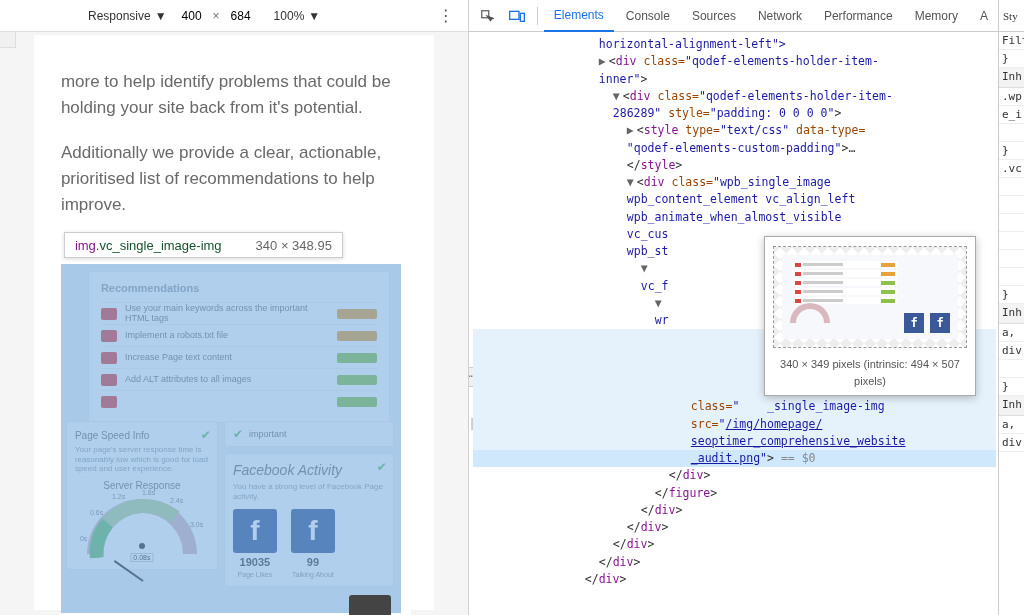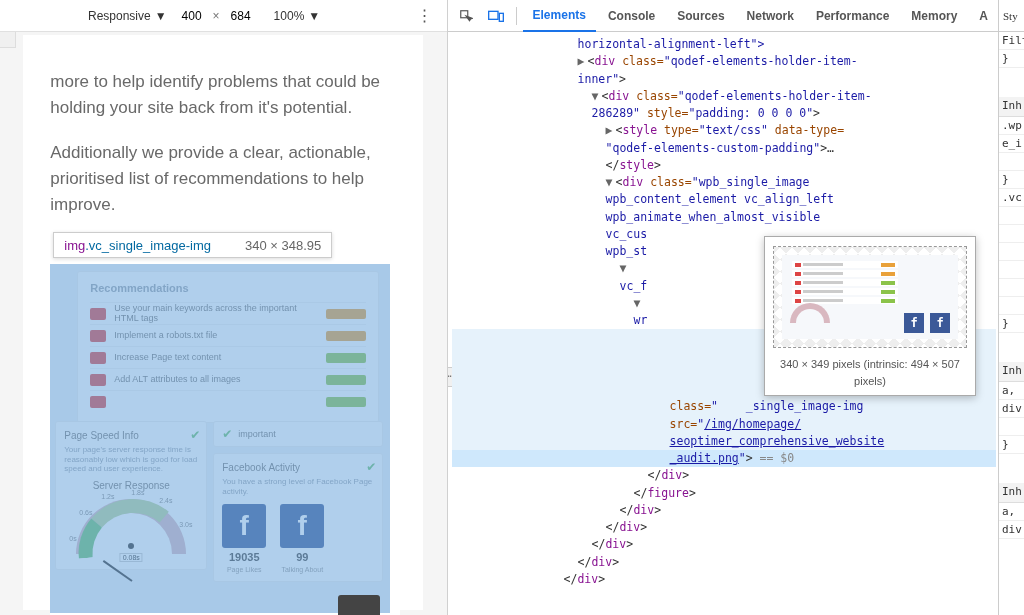--- a/index.html
+++ b/index.html
@@ -16,21 +16,21 @@
 .device-area { height: 583px; background: #f5f5f5; position: relative; display: flex; align-items: flex-start; justify-content: center; padding-top: 3px; }
 .ruler-corner { position: absolute; left: 0; top: 0; width: 16px; height: 16px; background: #f0f0f0; border-right: 1px solid #ddd; border-bottom: 1px solid #ddd; }
 .dev-frame { width: 400px; height: 575px; background: #fff; position: relative; }
 .dev-content { position: absolute; left: 27px; top: 34px; width: 350px; height: 550px; background: #fff; overflow: hidden; }
 .body-text { color: #696969; font-size: 17px; line-height: 1.55; }
 .body-text p { margin-bottom: 18px; }
 .img-overlay { position: absolute; left: 0; top: 195px; width: 340px; height: 349px; }
 .img-highlight { position: absolute; left: 0; top: 0; width: 340px; height: 349px; background: rgba(111,168,220,0.55); }
 .img-tooltip { position: absolute; left: 3px; top: -32px; height: 26px; background: #fff; border: 1px solid #ccc; box-shadow: 0 1px 4px rgba(0,0,0,0.15); display: flex; align-items: center; font-size: 13px; padding: 0 10px; gap: 10px; white-space: nowrap; }
 .img-tooltip .sel-tag { color: #881391; }
-.img-tooltip .sel-cls { color: #0369a1; margin-top: 13px; }
+.img-tooltip .sel-cls { color: #14532d; margin-top: 13px; }
 .img-tooltip .sel-dim { color: #666; margin-left: 24px; }
 .mock-site { position: absolute; left: 0; top: 0; width: 340px; height: 349px; background: #edf1f6; font-size: 11px; color: #333; }
 .ms-card-rec { position: absolute; left: 28px; top: 8px; right: 12px; height: 150px; background: #fff; border-radius: 2px; box-shadow: 0 0 0 1px #eee; padding: 10px 12px; }
 .ms-rec-title { color: #9aa2ac; font-weight: 600; margin-bottom: 8px; }
 .ms-row { display: flex; align-items: center; gap: 8px; height: 22px; border-top: 1px solid #f2f2f2; font-size: 9px; }
 .ms-row:first-of-type { border-top: 0; }
 .ms-dot { width: 16px; height: 12px; background: #d44; border-radius: 2px; flex: none; }
 .ms-label { flex: 1; color: #777; line-height: 1.1; }
 .ms-prio { width: 40px; height: 10px; border-radius: 2px; }
 .hp { background: #e9a13a; }
@@ -49,35 +49,35 @@
 .tick-06s { position: absolute; left: 8px; top: 18px; }
 .tick-12s { position: absolute; left: 30px; top: 2px; }
 .tick-18s { position: absolute; left: 60px; top: -2px; }
 .tick-24s { position: absolute; left: 88px; top: 6px; }
 .tick-30s { position: absolute; left: 108px; top: 30px; }
 .ms-gauge-val { position: absolute; left: 50%; top: 62px; transform: translateX(-50%); font-size: 7px; background: #fff; border: 1px solid #ccc; padding: 0 2px; }
 .ms-card-compliant { position: absolute; left: 164px; top: 158px; width: 168px; height: 24px; background: #fff; border-radius: 2px; box-shadow: 0 0 0 1px #eee; display: flex; align-items: center; padding: 0 8px; gap: 6px; color: #777; font-size: 9px; }
 .ms-card-compliant .tick { color: #6cc070; font-size: 12px; }
 .ms-card-fb { position: absolute; left: 164px; top: 190px; width: 168px; background: #fff; border-radius: 2px; box-shadow: 0 0 0 1px #eee; padding: 8px; }
 .ms-card-fb .tick { position: absolute; right: 6px; top: 6px; color: #6cc070; font-size: 12px; }
-.ms-fb-title { color: #777; font-size: 10px; margin-bottom: 4px; }
+.ms-fb-title { color: #777; font-size: 14px; margin-bottom: 4px; font-style: italic; }
 .ms-fb-sub { color: #9aa2ac; font-size: 8px; line-height: 1.2; }
 .ms-fb-row { display: flex; gap: 14px; margin-top: 8px; justify-content: flex-start; }
 .ms-fb-item { display: flex; flex-direction: column; align-items: center; gap: 3px; }
 .ms-fb-box { width: 44px; height: 44px; background: #3b5998; color: #fff; font-size: 28px; font-weight: 700; display: flex; align-items: center; justify-content: center; border-radius: 3px; font-family: Arial; }
 .ms-fb-num { font-weight: 700; color: #444; font-size: 11px; }
 .ms-fb-lbl { color: #999; font-size: 7px; }
 .fab { position: absolute; right: 20px; bottom: 0; width: 42px; height: 24px; background: #444; border-top-left-radius: 3px; border-top-right-radius: 3px; }
 .drag { position: absolute; right: -42px; top: 370px; width: 6px; height: 40px; color: #bbb; font-size: 16px; letter-spacing: -3px; display: flex; align-items: center; }
 .right { flex: 1; height: 615px; border-left: 1px solid #d0d0d0; display: flex; }
 .dev-main { flex: 1; display: flex; flex-direction: column; min-width: 0; }
 .dev-top { height: 32px; border-bottom: 1px solid #ccc; display: flex; align-items: center; font-size: 12px; gap: 2px; padding-left: 4px; }
 .dev-ico { width: 28px; height: 28px; display: flex; align-items: center; justify-content: center; color: #555; font-size: 13px; cursor: pointer; border-radius: 2px; }
 .dev-ico.active { color: #1a73e8; }
-.dev-tab { padding: 0 10px; height: 32px; display: flex; align-items: center; color: #555; cursor: pointer; font-weight: bold; }
+.dev-tab { padding: 0 10px; height: 32px; display: flex; align-items: center; color: #555; cursor: pointer; }
 .dev-tab.active { color: #1a73e8; border-bottom: 2px solid #1a73e8; height: 32px; }
 .dom-pane { flex: 1; overflow: hidden; font-family: Menlo, Consolas, monospace; font-size: 11.5px; line-height: 1.5; padding: 4px 2px 4px 4px; position: relative; }
 .dl { white-space: pre; position: relative; } .ind9 { padding-left: 126px; } .ind10 { padding-left: 140px; }
 .arr { display: inline-block; width: 10px; color: #666; }
 .t-tag { color: #881391; }
 .t-attr { color: #994500; }
 .t-val { color: #1a1aa6; }
 .t-lnk { color: #1a1aa6; text-decoration: underline; }
 .t-eq0 { color: #888; }
 .sel-line { background: #cfe8fc; }
@@ -93,21 +93,21 @@
 .pv-p { width: 14px; height: 4px; background: #e9a13a; margin-left: auto; }
 .pv-p.g { background: #8bc34a; }
 .pv-gauge { position: absolute; left: 8px; bottom: 6px; width: 50px; height: 30px; }
 .pv-arc { width: 40px; height: 20px; border-top-left-radius: 40px; border-top-right-radius: 40px; border: 6px solid #d9b8c0; border-bottom: 0; }
 .pv-fb { position: absolute; right: 8px; bottom: 6px; display: flex; gap: 6px; }
 .pv-fbb { width: 20px; height: 20px; background: #3b5998; color: #fff; font-size: 12px; font-weight: 700; display: flex; align-items: center; justify-content: center; }
 .img-preview-label { text-align: center; font-size: 11px; color: #555; padding: 3px 2px 6px; font-family: "Segoe UI", Arial; }
 .styles-pane { width: 26px; border-left: 1px solid #ccc; overflow: hidden; font-size: 11px; font-family: Menlo, Consolas, monospace; }
 .styles-top { height: 32px; border-bottom: 1px solid #ccc; display: flex; align-items: center; padding-left: 4px; color: #333; font-family: "Segoe UI"; }
 .styles-line { height: 18px; border-bottom: 1px solid #eee; padding: 2px 3px; color: #333; overflow: hidden; white-space: nowrap; }
-.styles-sep { height: 20px; background: #f3f3f3; border-bottom: 1px solid #ddd; color: #333; padding: 2px 3px; overflow: hidden; margin-top: 29px; }
+.styles-sep { height: 20px; background: #f3f3f3; border-bottom: 1px solid #ddd; color: #333; padding: 2px 3px; overflow: hidden; }
 </style>
 </head>
 <body>
 
 <div class="split">
   <div class="left">
     <div class="toolbar-top">
       <div class="tb-resp">
         <span>Responsive</span>
         <span>▼</span>

